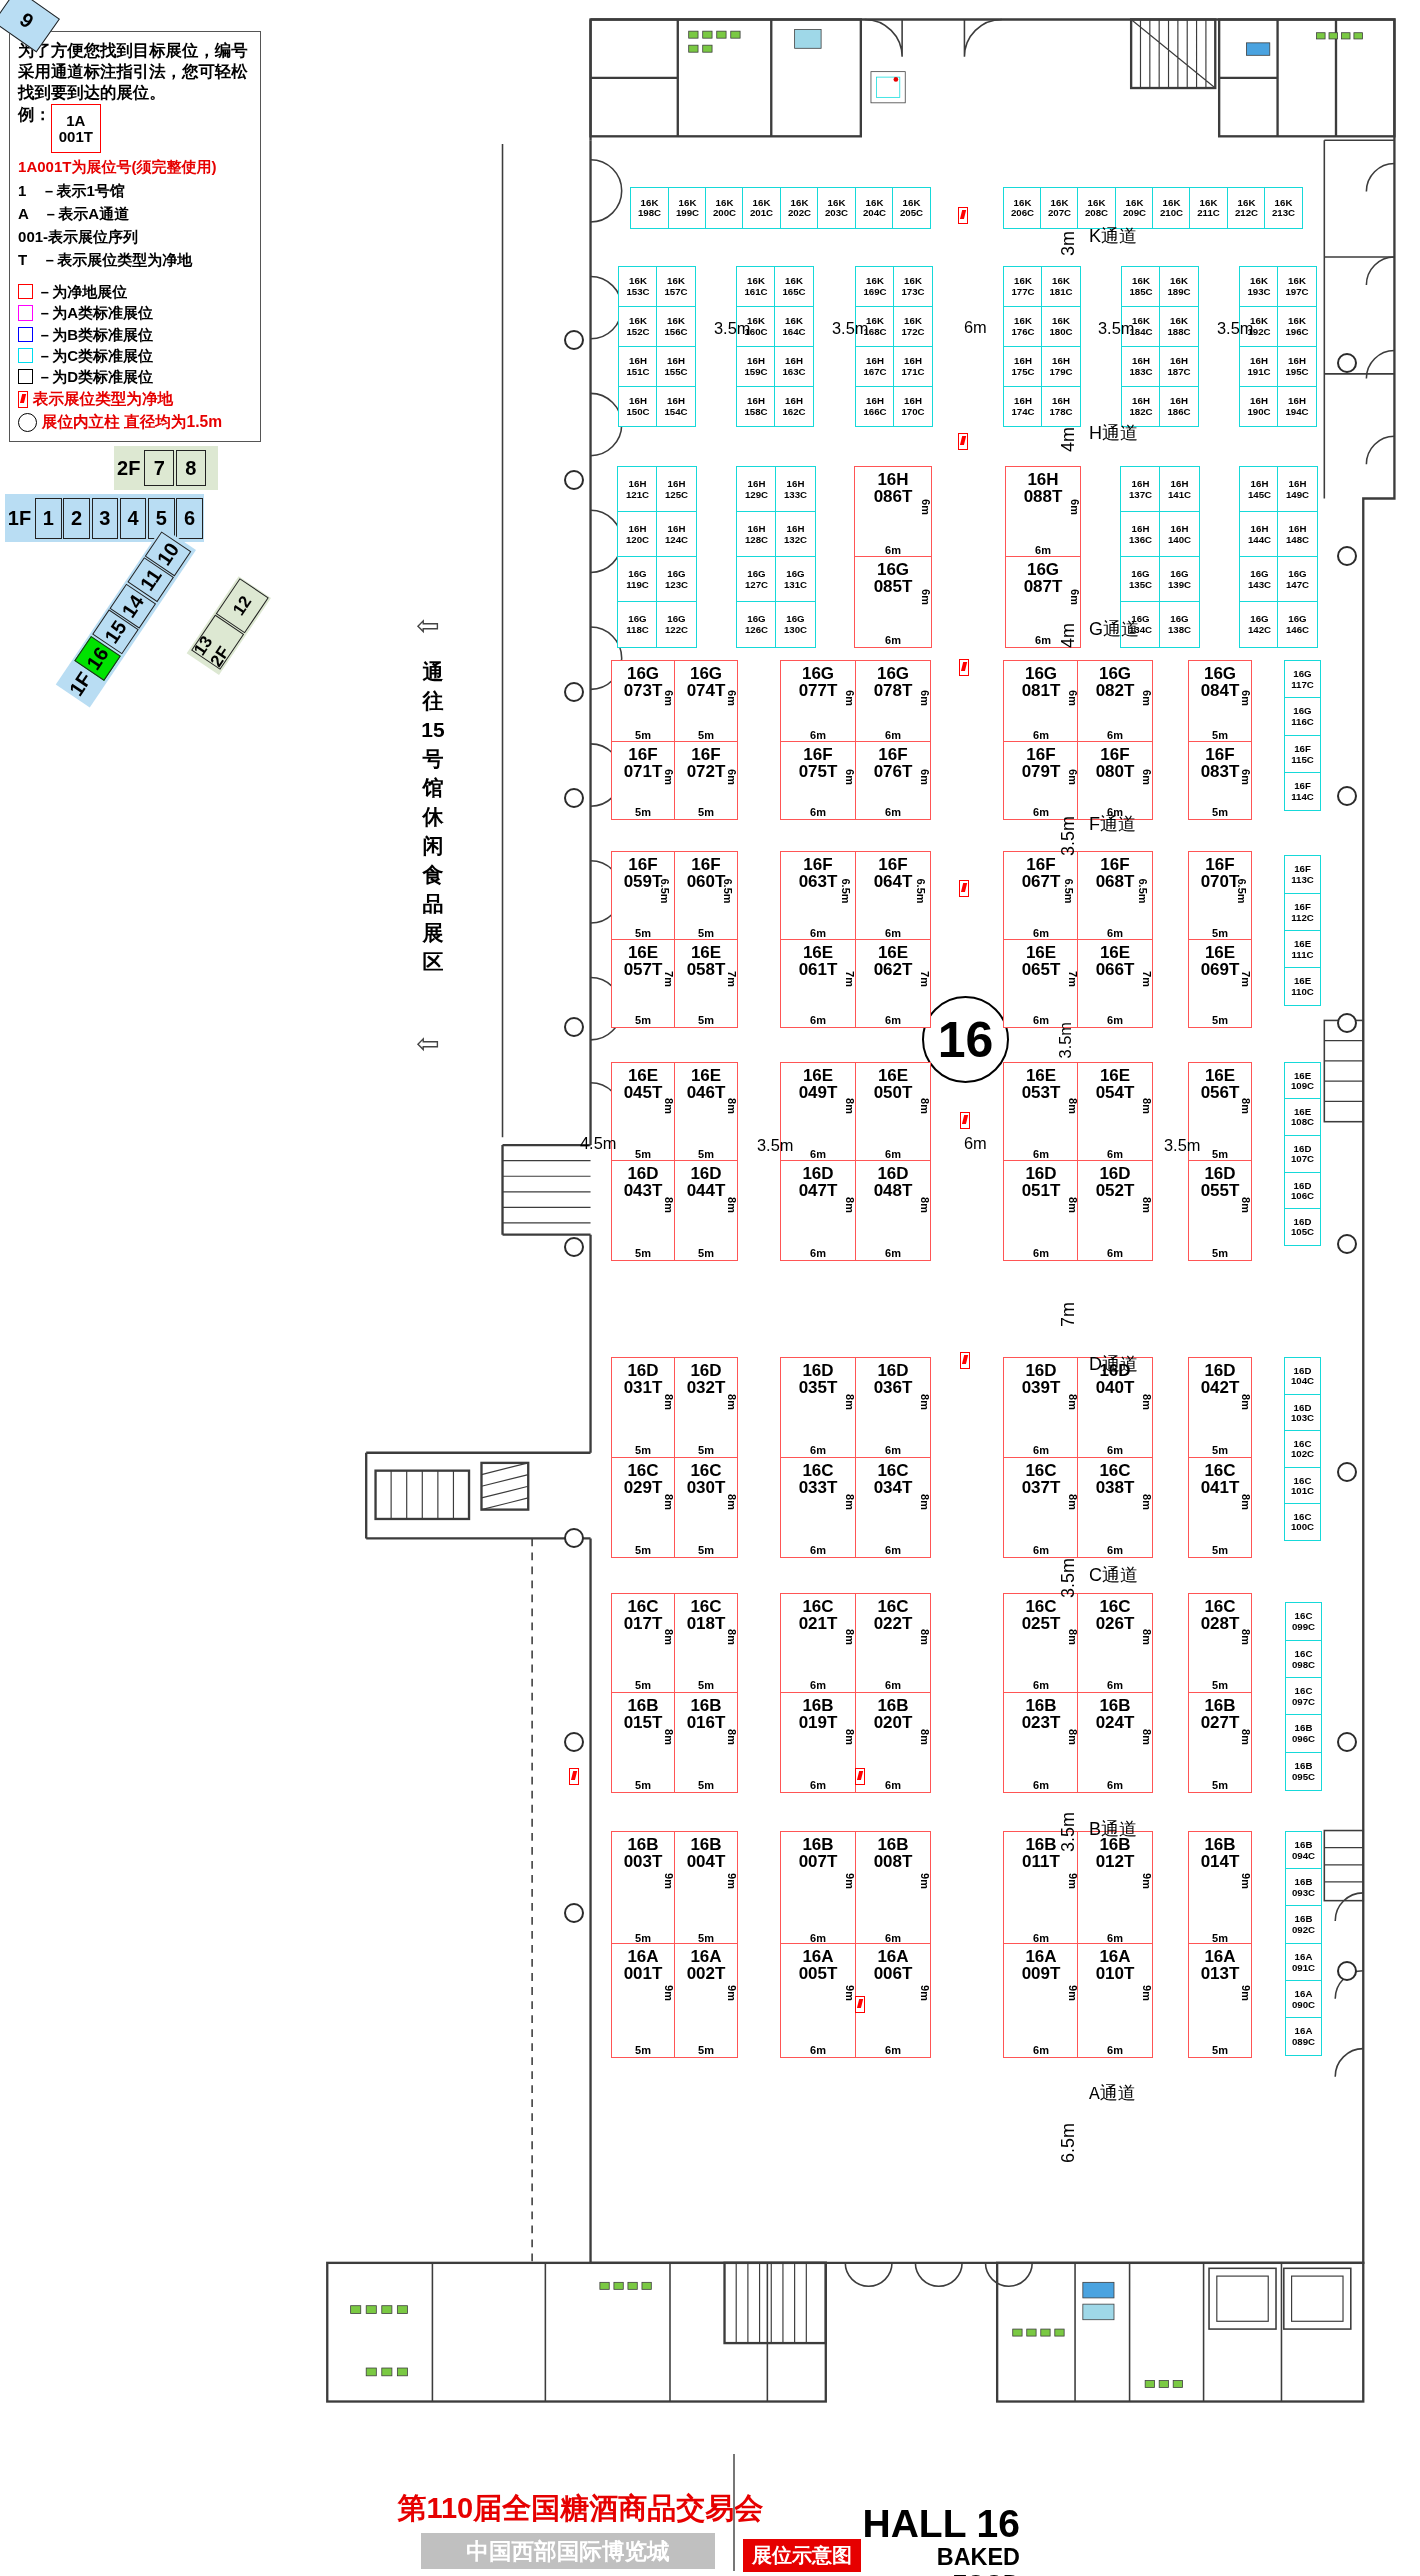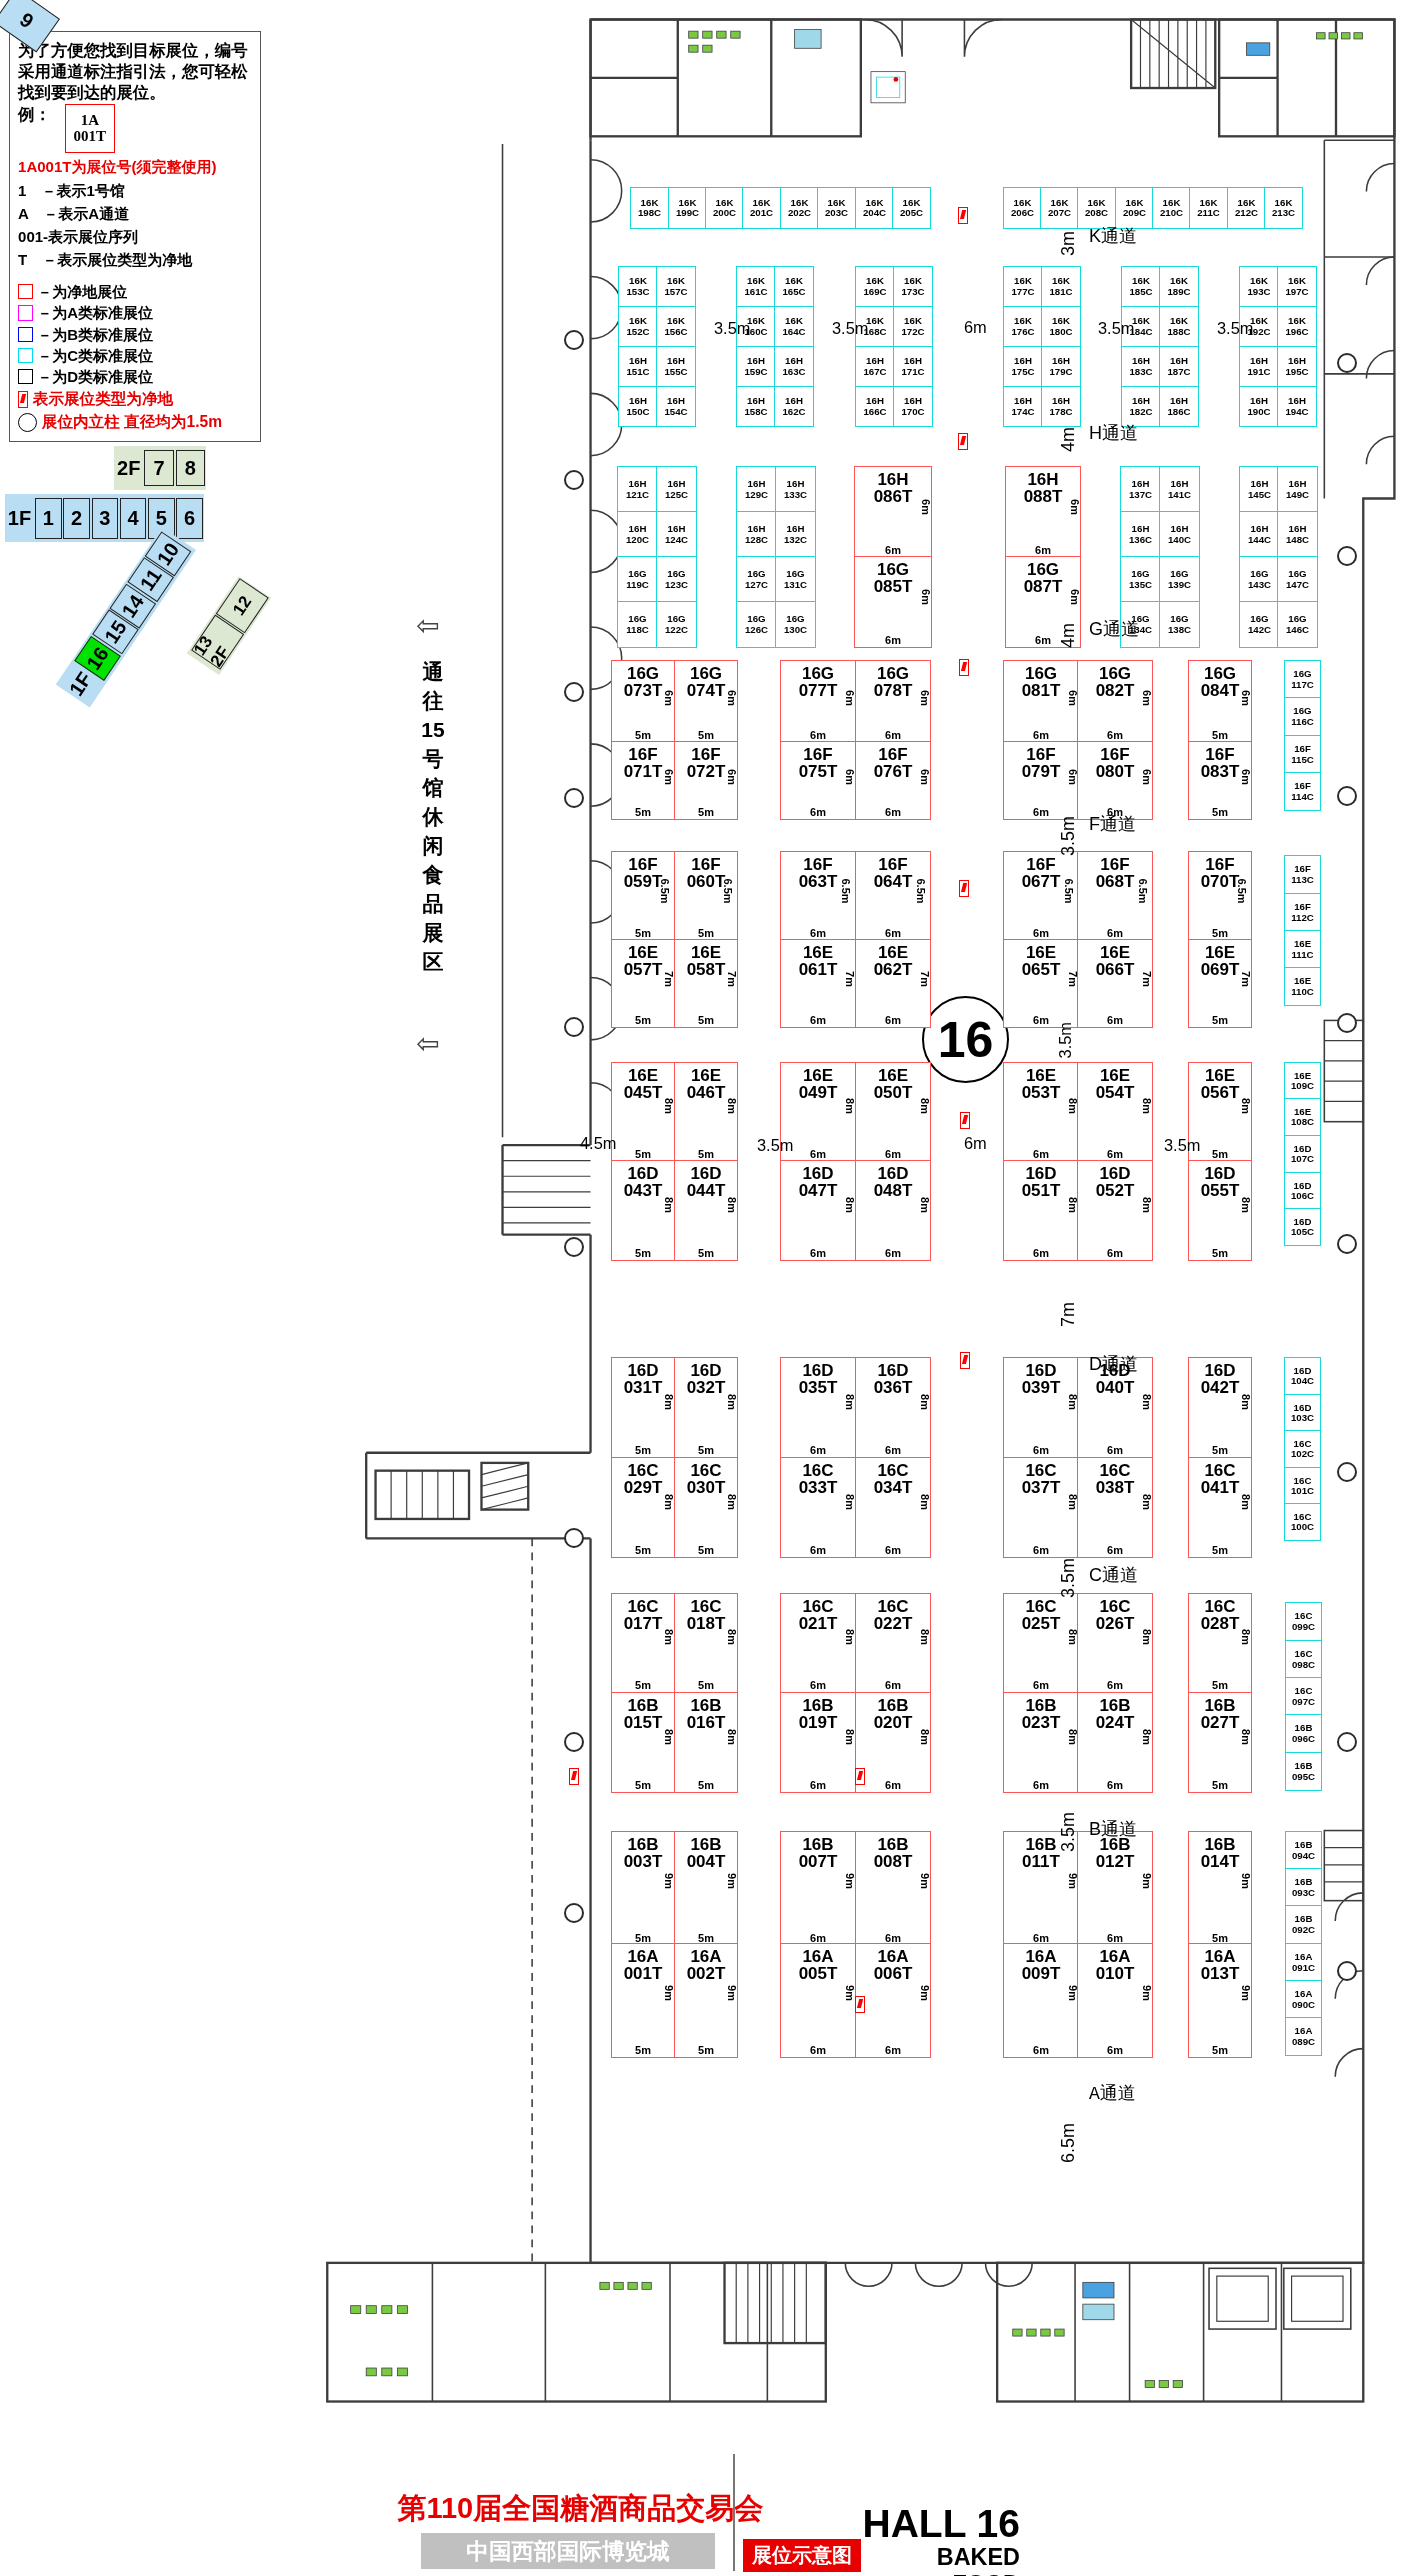--- a/index.html
+++ b/index.html
@@ -3,37 +3,37 @@
 <meta charset="utf-8">
 <style>
   html,body{margin:0;padding:0;background:#fff;font-family:"Liberation Sans","DejaVu Sans",sans-serif;}
   #canvas{position:relative;width:1421px;height:2576px;background:#fff;overflow:hidden;}
   svg.arch{position:absolute;left:0;top:0;width:1421px;height:2576px;}
   
   #legend{position:absolute;left:9.3px;top:31px;width:252px;height:411px;border:1.6px solid #555;background:#fff;padding:7.8px 6.2px 0 7.8px;box-sizing:border-box;}
   #legend .intro{font-size:16.4px;font-weight:bold;line-height:1.28;color:#000;}
   #legend .ex-row{display:flex;align-items:flex-start;margin-top:1.6px;}
   #legend .ex-label{font-size:16.4px;font-weight:bold;}
-  #legend .ex-box{margin-left:14px;width:48px;height:47px;border:1.6px solid #f00;color:#000;display:flex;flex-direction:column;align-items:center;justify-content:center;font-weight:bold;font-size:15px;line-height:1.05;font-family:Liberation Serif, serif;}
+  #legend .ex-box{width:48px;height:47px;border:1.6px solid #f00;color:#000;display:flex;flex-direction:column;align-items:center;justify-content:center;font-weight:bold;font-size:15px;line-height:1.05;}
   #legend .rednote{color:#e60000;font-size:15px;font-weight:bold;margin-top:4.7px;}
   #legend .codes{font-size:15px;font-weight:bold;line-height:1.55;margin-top:1.6px;}
   #legend .types{margin-top:9.3px;}
   #legend .li{display:flex;align-items:center;font-size:15px;font-weight:bold;line-height:1.42;}
   #legend .sw{width:13.2px;height:13.2px;border:1.6px solid #000;margin-right:3.9px;flex:0 0 auto;background:#fff;}
   #legend .note2{display:flex;align-items:center;color:#e60000;font-size:15.6px;font-weight:bold;margin-top:1.6px;}
   #legend .pilico{width:17px;height:17px;border:1.6px solid #000;border-radius:50%;margin-right:4.7px;flex:0 0 auto;}
   .fire{position:absolute;width:10px;height:17px;border:1.6px solid #f00;background:#fff;box-sizing:border-box;}
   .fire i{display:block;width:3.9px;height:9.3px;background:#f00;margin:1.6px auto 0;transform:skewX(-14deg);}
   .firein{position:relative;display:inline-block;width:10px;height:17px;border:1.6px solid #f00;background:#fff;box-sizing:border-box;margin-right:4.7px;}
   .firein i{display:block;width:3.9px;height:9.3px;background:#f00;margin:1.6px auto 0;transform:skewX(-14deg);}
   
   .mm-strip{position:absolute;display:flex;align-items:center;}
   .mm-label{font-size:20px;font-weight:bold;margin:0 3.1px;}
   .mm-box{border:1.6px solid #222;display:flex;align-items:center;justify-content:center;font-size:20px;font-weight:bold;margin:0 0.8px;background:transparent;}
-  #mm2f{left:114px;top:446px;width:92px;height:44px;background:#dde8d2;}
+  #mm2f{left:114px;top:446px;width:104px;height:44px;background:#dde8d2;}
   #mm1f{left:4.7px;top:494px;width:199px;height:48px;background:#b9ddf3;}
   #mm9{left:192px;top:506px;width:51px;height:39px;background:#b9ddf3;border:1.6px solid #222;transform:rotate(35deg);display:flex;align-items:center;justify-content:center;font-size:20px;font-weight:bold;}
   #mmdiag{left:196px;top:550px;width:187px;height:41px;background:#b9ddf3;transform-origin:0 0;transform:rotate(124deg);display:flex;align-items:center;padding-left:3.1px;}
   #mmdiag .mm-box, #mmgreen .mm-box{transform:rotate(180deg);}
   #mmgreen{left:271px;top:598px;width:93px;height:39px;background:#dde8d2;transform-origin:0 0;transform:rotate(124deg);display:flex;align-items:center;}
   .mm-box.hl{background:#00e300;}
   
   #corr{position:absolute;left:419px;top:658px;width:28px;text-align:center;font-size:21px;font-weight:bold;line-height:1.38;white-space:pre-line;}
   .arrow{position:absolute;font-size:28px;color:#444;}
   

